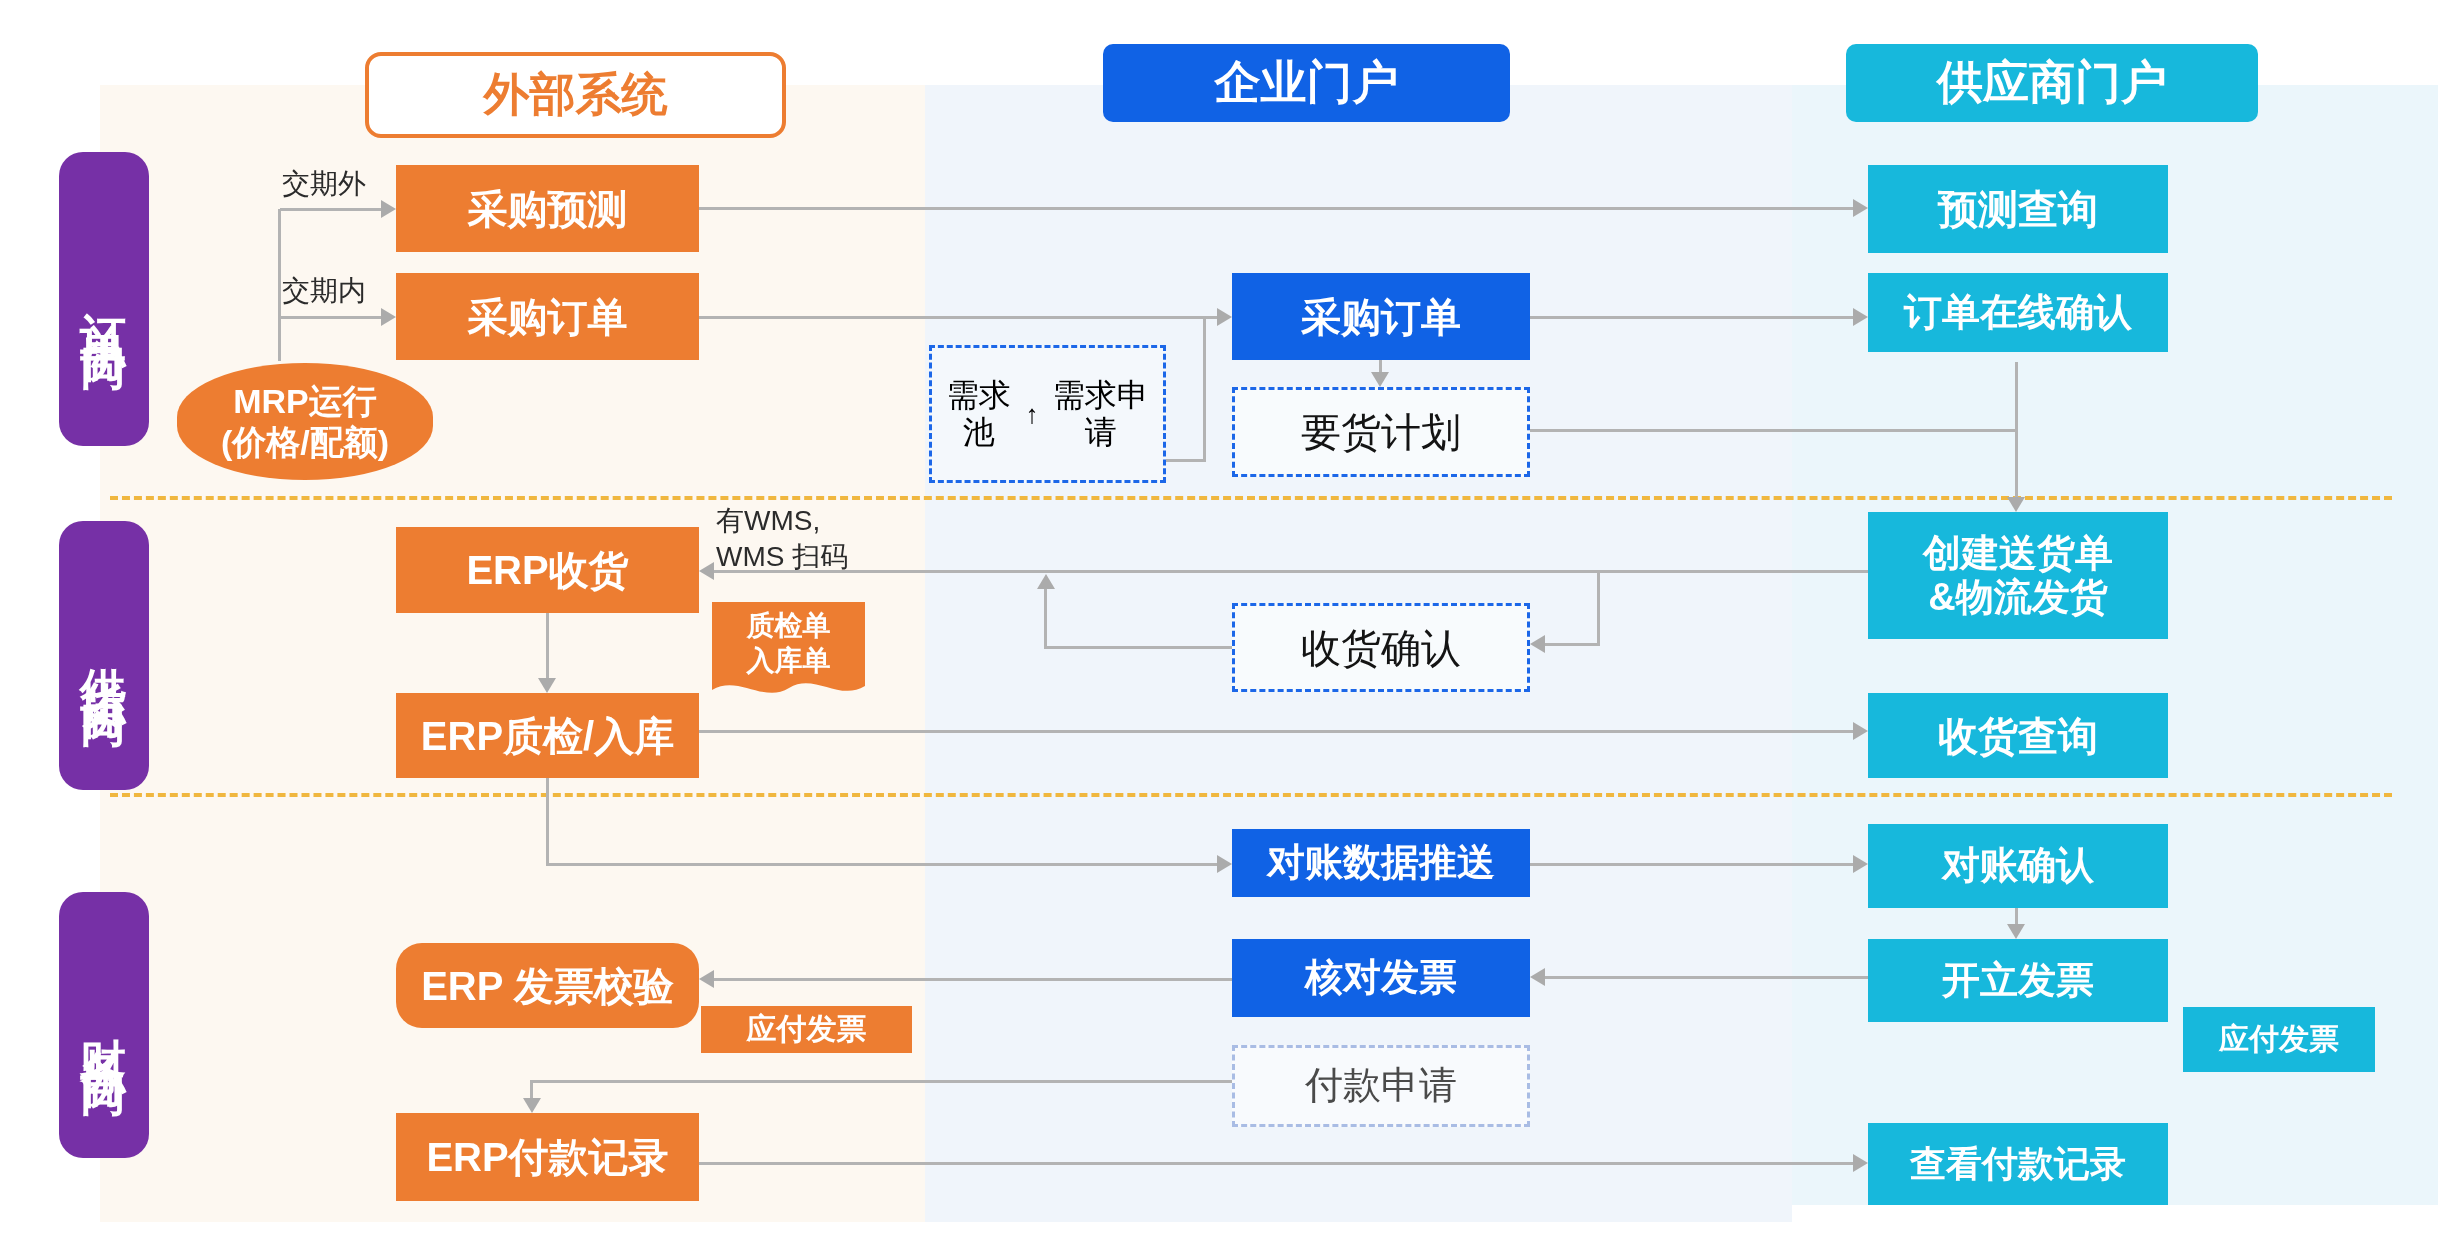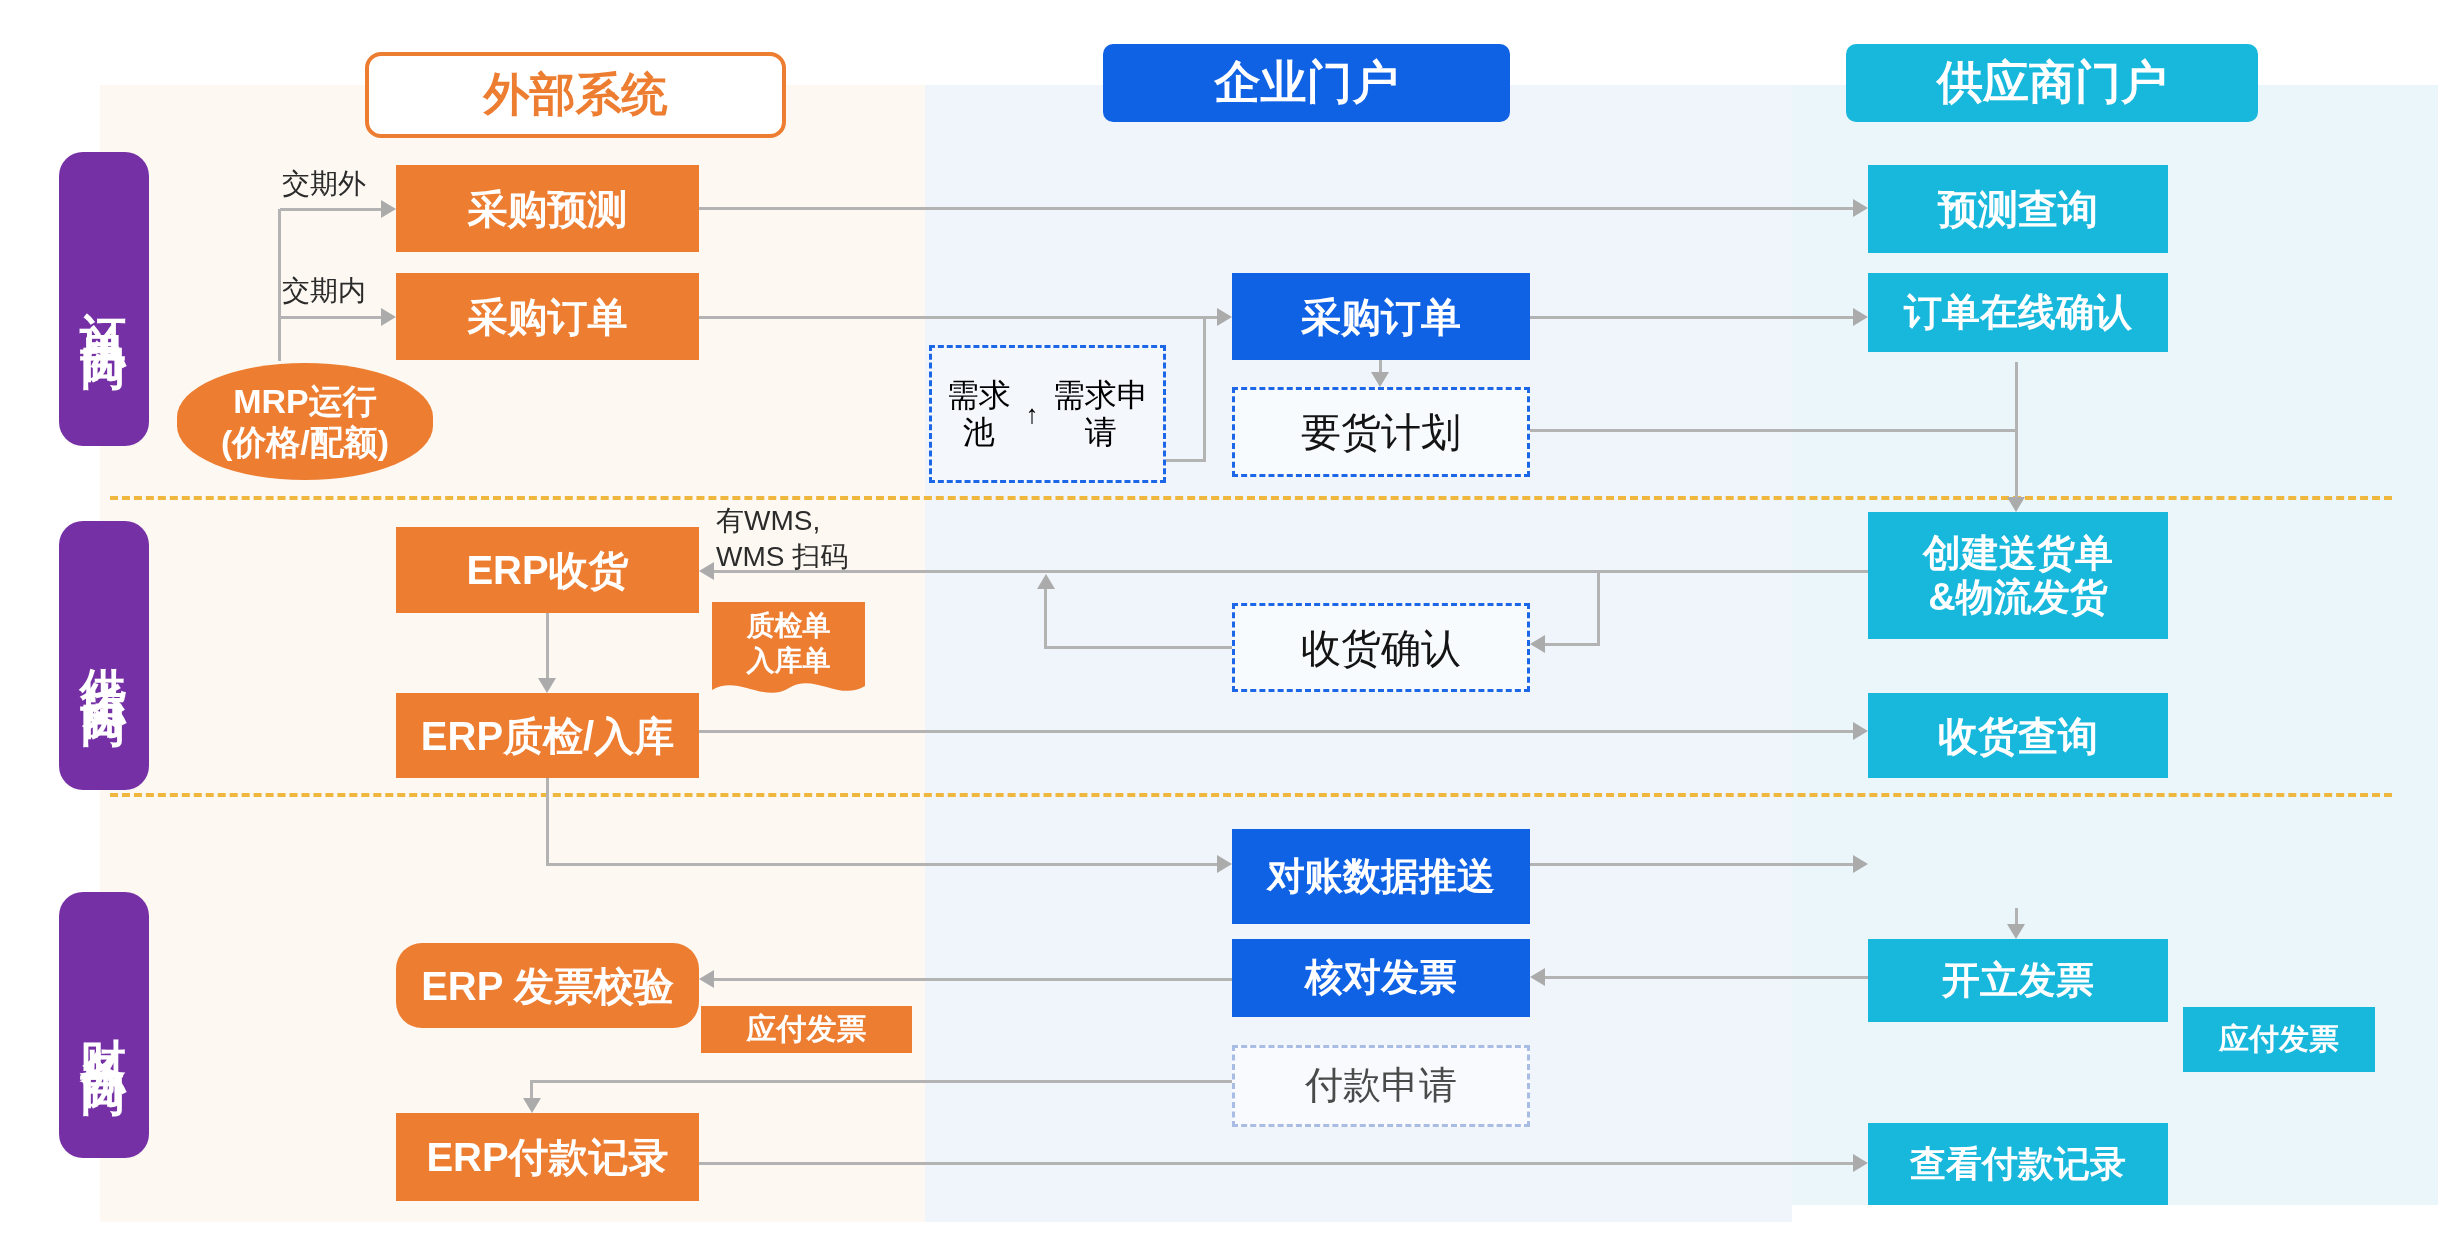--- a/index.html
+++ b/index.html
@@ -173,28 +173,29 @@
 
   <div class="demand">
     <span>需求池</span>
     <span class="up">↑</span>
     <span>需求申请</span>
   </div>
 
   <div class="node blue" style="left:1232px;top:273px;width:298px;height:87px;font-size:40px;">采购订单</div>
   <div class="node dashed-blue" style="left:1232px;top:387px;width:298px;height:90px;font-size:40px;">要货计划</div>
   <div class="node dashed-blue" style="left:1232px;top:603px;width:298px;height:89px;font-size:40px;">收货确认</div>
-  <div class="node blue" style="left:1232px;top:829px;width:298px;height:95px;font-size:38px;">对账数据推送</div>
+  <div class="node blue" style="left:1232px;top:829px;width:298px;height:68px;font-size:38px;">对账数据推送</div>
   <div class="node blue" style="left:1232px;top:939px;width:298px;height:78px;font-size:38px;">核对发票</div>
   <div class="node dashed-soft" style="left:1232px;top:1045px;width:298px;height:82px;font-size:38px;">付款申请</div>
 
   <div class="node cyan" style="left:1868px;top:165px;width:300px;height:88px;font-size:40px;">预测查询</div>
   <div class="node cyan" style="left:1868px;top:273px;width:300px;height:79px;font-size:38px;">订单在线确认</div>
   <div class="node cyan" style="left:1868px;top:512px;width:300px;height:127px;font-size:38px;flex-direction:column;text-align:right;">
     <span>创建送货单</span>
     <span>&amp;物流发货</span>
   </div>
   <div class="node cyan" style="left:1868px;top:693px;width:300px;height:85px;font-size:40px;">收货查询</div>
+  <div class="node cyan" style="left:1868px;top:824px;width:300px;height:84px;font-size:38px;">对账确认</div>
   <div class="node cyan" style="left:1868px;top:939px;width:300px;height:83px;font-size:38px;">开立发票</div>
   <div class="small-label cyan" style="left:2183px;top:1007px;width:192px;height:65px;">应付发票</div>
   <div class="node cyan" style="left:1868px;top:1123px;width:300px;height:82px;font-size:36px;">查看付款记录</div>
 
 </div>
 
 </body></html>

